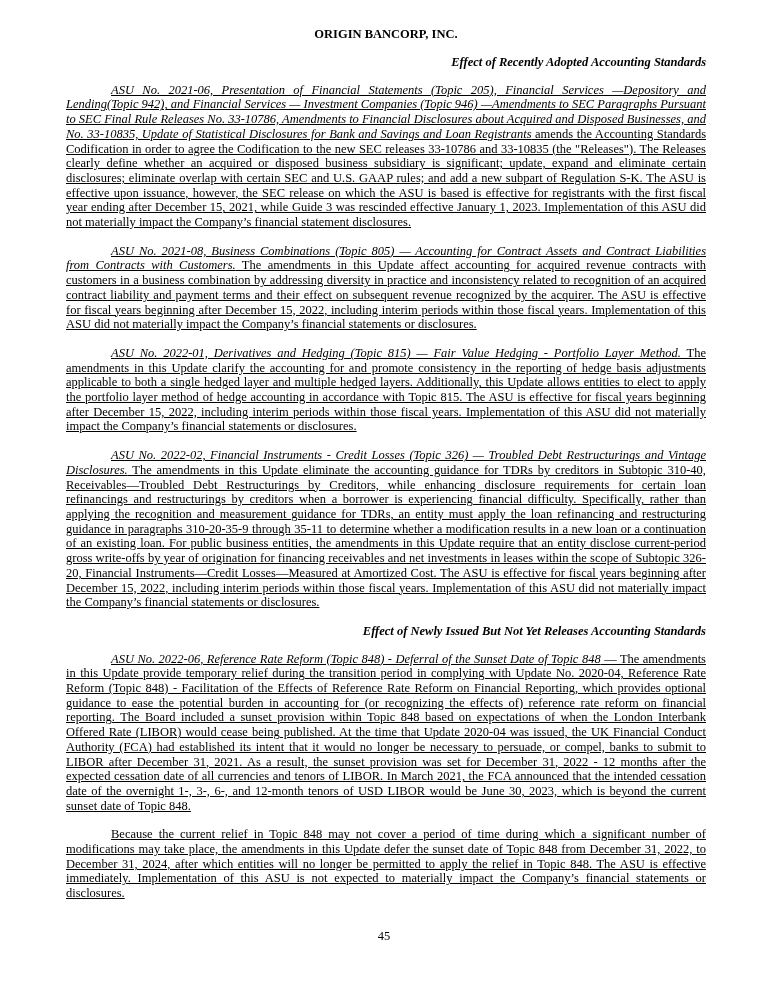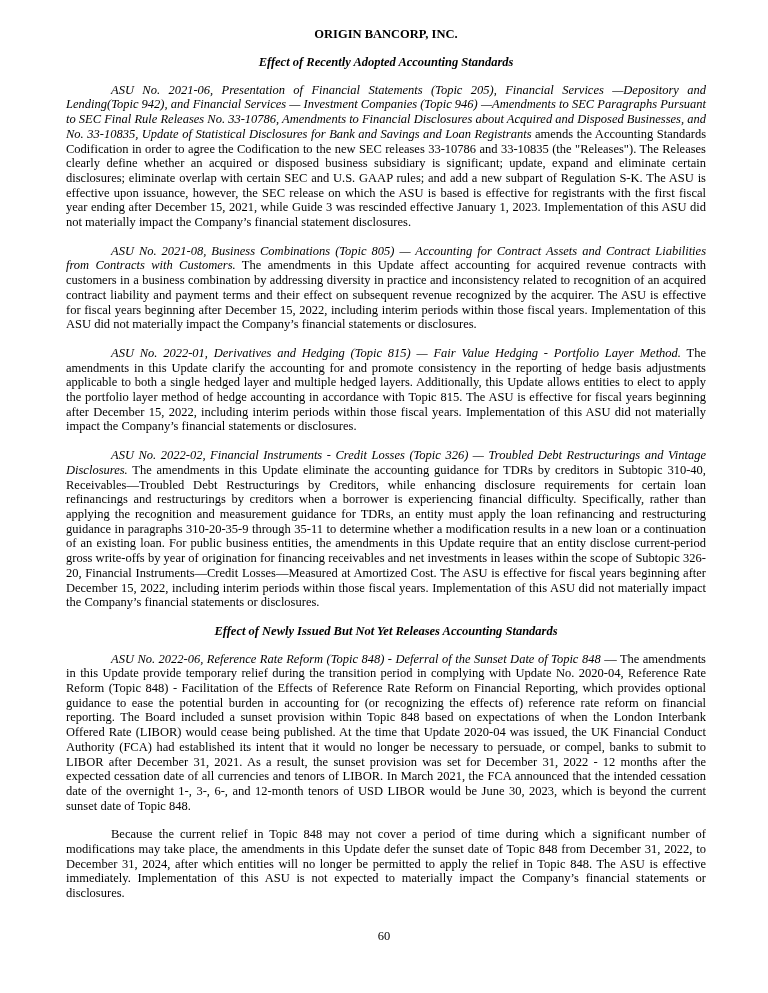--- a/index.html
+++ b/index.html
@@ -24,26 +24,27 @@
   .doc-header {
     text-align: center;
     font-weight: bold;
     line-height: 16px;
   }
   .section-heading {
     font-weight: bold;
     font-style: italic;
     font-size: 12.5px;
     margin: 13px 0 13px 0;
-    text-align: center;
+    text-align: right;
   }
   p.body-para {
     margin: 0 0 14px 0;
     text-indent: 45px;
     text-align: justify;
+    text-decoration: underline;
   }
   p.body-para .asu-lead {
     font-style: italic;
   }
   .page-footer {
     position: absolute;
     top: 929px;
     left: 0;
     width: 768px;
     text-align: center;
@@ -69,16 +70,16 @@
 
   <p class="body-para"><span class="asu-lead">ASU No. 2022-02, Financial Instruments - Credit Losses (Topic 326) — Troubled Debt Restructurings and Vintage Disclosures.</span><span> The amendments in this Update eliminate the accounting guidance for TDRs by creditors in Subtopic 310-40, Receivables—Troubled Debt Restructurings by Creditors, while enhancing disclosure requirements for certain loan refinancings and restructurings by creditors when a borrower is experiencing financial difficulty. Specifically, rather than applying the recognition and measurement guidance for TDRs, an entity must apply the loan refinancing and restructuring guidance in paragraphs 310-20-35-9 through 35-11 to determine whether a modification results in a new loan or a continuation of an existing loan. For public business entities, the amendments in this Update require that an entity disclose current-period gross write-offs by year of origination for financing receivables and net investments in leases within the scope of Subtopic 326-20, Financial Instruments—Credit Losses—Measured at Amortized Cost. The ASU is effective for fiscal years beginning after December 15, 2022, including interim periods within those fiscal years. Implementation of this ASU did not materially impact the Company’s financial statements or disclosures.</span></p>
 
   <div class="section-heading">Effect of Newly Issued But Not Yet Releases Accounting Standards</div>
 
   <p class="body-para"><span class="asu-lead">ASU No. 2022-06, Reference Rate Reform (Topic 848) - Deferral of the Sunset Date of Topic 848</span><span> — The amendments in this Update provide temporary relief during the transition period in complying with Update No. 2020-04, Reference Rate Reform (Topic 848) - Facilitation of the Effects of Reference Rate Reform on Financial Reporting, which provides optional guidance to ease the potential burden in accounting for (or recognizing the effects of) reference rate reform on financial reporting. The Board included a sunset provision within Topic 848 based on expectations of when the London Interbank Offered Rate (LIBOR) would cease being published. At the time that Update 2020-04 was issued, the UK Financial Conduct Authority (FCA) had established its intent that it would no longer be necessary to persuade, or compel, banks to submit to LIBOR after December 31, 2021. As a result, the sunset provision was set for December 31, 2022 - 12 months after the expected cessation date of all currencies and tenors of LIBOR. In March 2021, the FCA announced that the intended cessation date of the overnight 1-, 3-, 6-, and 12-month tenors of USD LIBOR would be June 30, 2023, which is beyond the current sunset date of Topic 848.</span></p>
 
   <p class="body-para"><span class="asu-lead"></span><span>Because the current relief in Topic 848 may not cover a period of time during which a significant number of modifications may take place, the amendments in this Update defer the sunset date of Topic 848 from December 31, 2022, to December 31, 2024, after which entities will no longer be permitted to apply the relief in Topic 848. The ASU is effective immediately. Implementation of this ASU is not expected to materially impact the Company’s financial statements or disclosures.</span></p>
 
   <div class="page-footer">
-    <span>60</span>
+    <span>45</span>
   </div>
 
 </div>
 
 </body></html>

